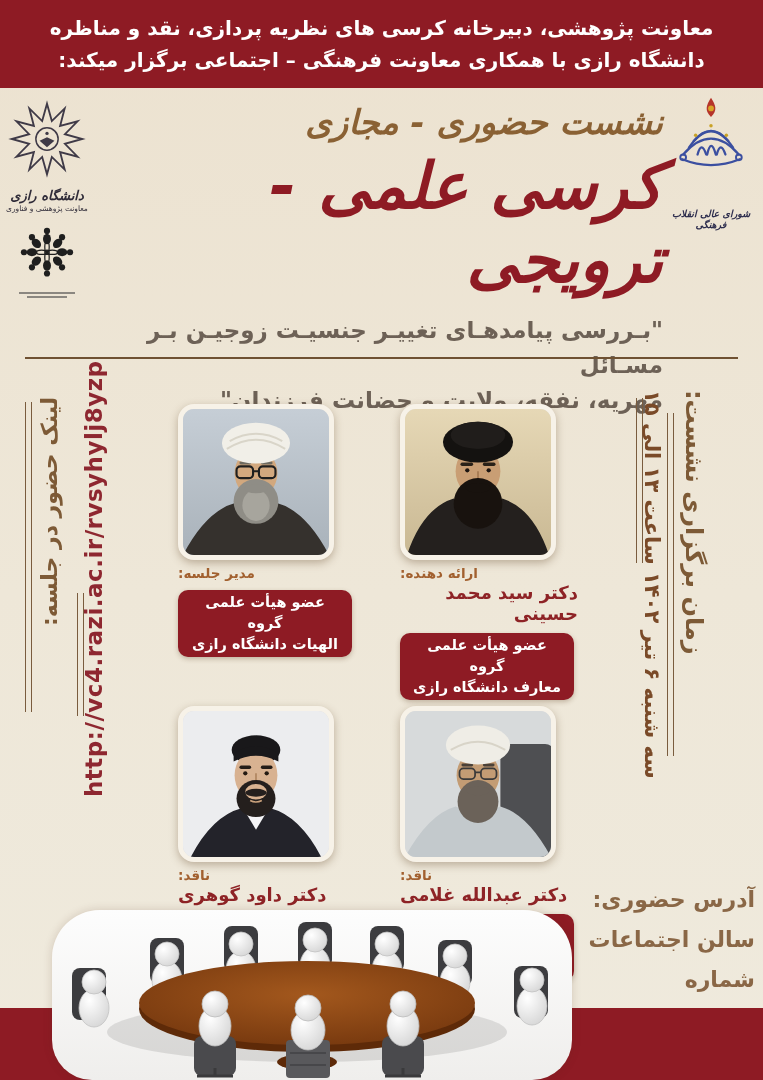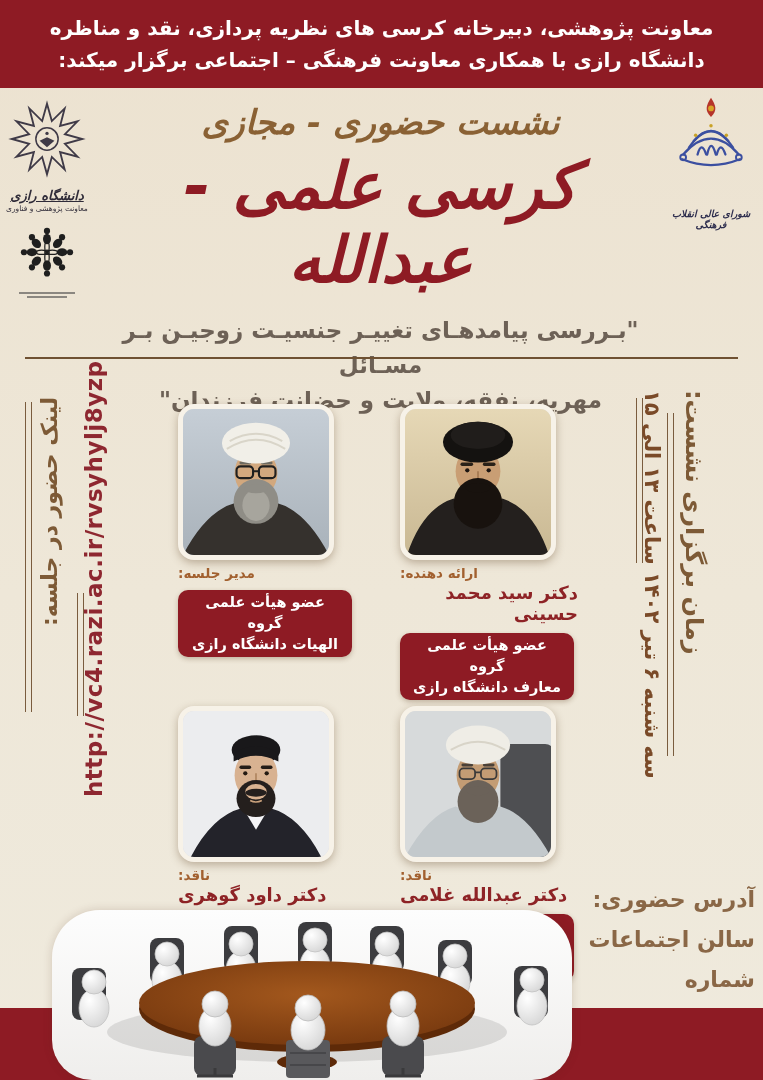--- a/index.html
+++ b/index.html
@@ -10,29 +10,29 @@
   }
   
   .header{
     position:absolute;top:0;left:0;right:0;height:88px;background:#8e1b24;
     color:#fff;display:flex;flex-direction:column;justify-content:center;
     align-items:center;gap:8px;text-align:center;font-weight:bold;font-size:20px;
   }
   .header div{line-height:1.2;}
   
   .logo-left{position:absolute;top:96px;left:6px;width:82px;text-align:center;}
-  .logo-left .uni-name{font-size:13px;font-weight:bold;font-style:italic;color:#2f2b38;margin-top:2px;text-decoration:underline;}
+  .logo-left .uni-name{font-size:13px;font-weight:bold;font-style:italic;color:#2f2b38;margin-top:2px;}
   .logo-left .uni-sub{font-size:7.5px;color:#2f2b38;margin-top:1px;}
   .people-logo{margin-top:10px;}
   .tiny-caption-bar{width:56px;height:2px;background:#3a3a3a;opacity:.55;margin:3px auto 0;}
   .tiny-caption-bar.b2{width:40px;margin-top:2px;}
   .logo-right{position:absolute;top:94px;right:6px;width:92px;text-align:center;}
   .logo-right .council-name{font-size:9.5px;font-weight:bold;font-style:italic;color:#2e2e4e;margin-top:14px;}
   
-  .titles{position:absolute;top:102px;right:100px;width:565px;text-align:center;}
+  .titles{position:absolute;top:102px;right:100px;width:565px;text-align:right;}
   .t-session{font-size:34px;font-weight:bold;font-style:italic;color:#8a6134;}
   .t-main{font-size:64px;font-weight:bold;font-style:italic;color:#8e1b24;margin-top:8px;line-height:1.15;}
   .t-topic{font-size:23px;font-weight:bold;color:#6d6156;line-height:35px;margin-top:16px;}
   .divider{position:absolute;top:357px;right:25px;width:713px;border-top:2px solid #6f5132;}
   
   .speakers{
     position:absolute;top:404px;right:185px;width:400px;
     display:grid;grid-template-columns:1fr 1fr;column-gap:44px;row-gap:6px;
   }
   .card{display:flex;flex-direction:column;align-items:flex-end;}
@@ -148,21 +148,21 @@
       <circle cx="72" cy="66" r="3" fill="none" stroke="#3b4fa0" stroke-width="2"></circle>
       <circle cx="27" cy="43" r="1.8" fill="#c9a227"></circle>
       <circle cx="59" cy="43" r="1.8" fill="#c9a227"></circle>
       <circle cx="43" cy="33" r="1.8" fill="#c9a227"></circle>
     </svg>
     <div class="council-name">شورای عالی انقلاب فرهنگی</div>
   </div>
 
   <div class="titles">
     <div class="t-session">نشست حضوری - مجازی</div>
-    <div class="t-main">کرسی علمی - عبدالله</div>
+    <div class="t-main">کرسی علمی - ترویجی</div>
     <div class="t-topic">
       <div>"بـررسی پیامدهـای تغییـر جنسیـت زوجیـن بـر مسـائل</div>
       <div>مهریه، نفقه، ولایت و حضانت فرزندان"</div>
     </div>
   </div>
   <div class="divider"></div>
 
   <div class="rule rule-la"></div>
   <div class="rule rule-lb"></div>
   <div class="rule rule-ra"></div>

